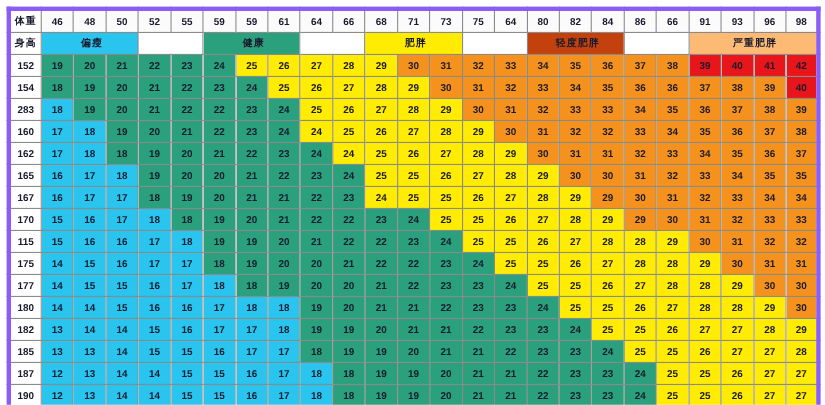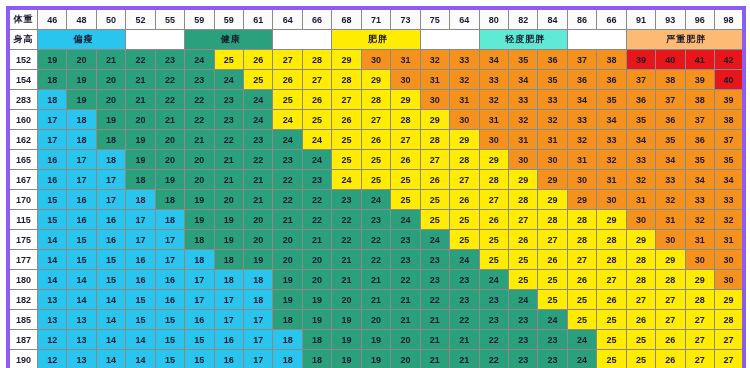--- a/index.html
+++ b/index.html
@@ -106,21 +106,21 @@
           <td class="hnum">98</td>
         </tr>
       <tr>
         <td class="corner">身高</td>
       <td colspan="3" class="cat lbl" style="background: rgb(41, 197, 239);">偏瘦</td>
           <td colspan="2" class="cat blank"></td>
           <td colspan="3" class="cat lbl" style="background: rgb(42, 161, 124);">健康</td>
           <td colspan="2" class="cat blank"></td>
           <td colspan="3" class="cat lbl" style="background: rgb(255, 236, 0);">肥胖</td>
           <td colspan="2" class="cat blank"></td>
-          <td colspan="3" class="cat lbl" style="background: #5eead4;">轻度肥胖</td>
+          <td colspan="3" class="cat lbl" style="background: #c2410c;">轻度肥胖</td>
           <td colspan="2" class="cat blank"></td>
           <td colspan="4" class="cat lbl" style="background: #fdba74;">严重肥胖</td>
         </tr>
     <tr>
           <td class="hrow">152</td>
           <td class="c-normal">19</td>
           <td class="c-normal">20</td>
           <td class="c-normal">21</td>
           <td class="c-normal">22</td>
           <td class="c-normal">23</td>

